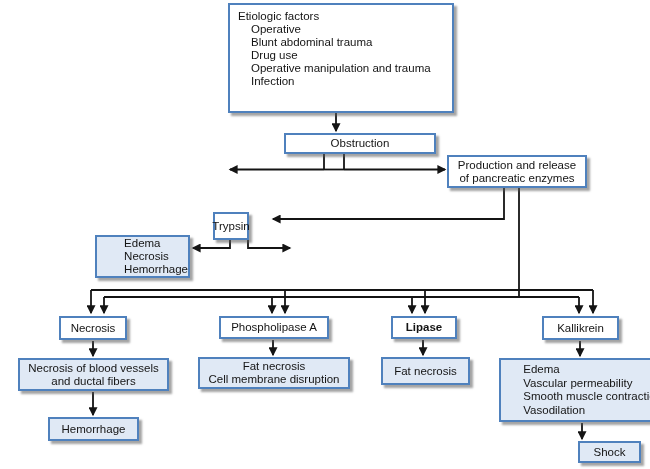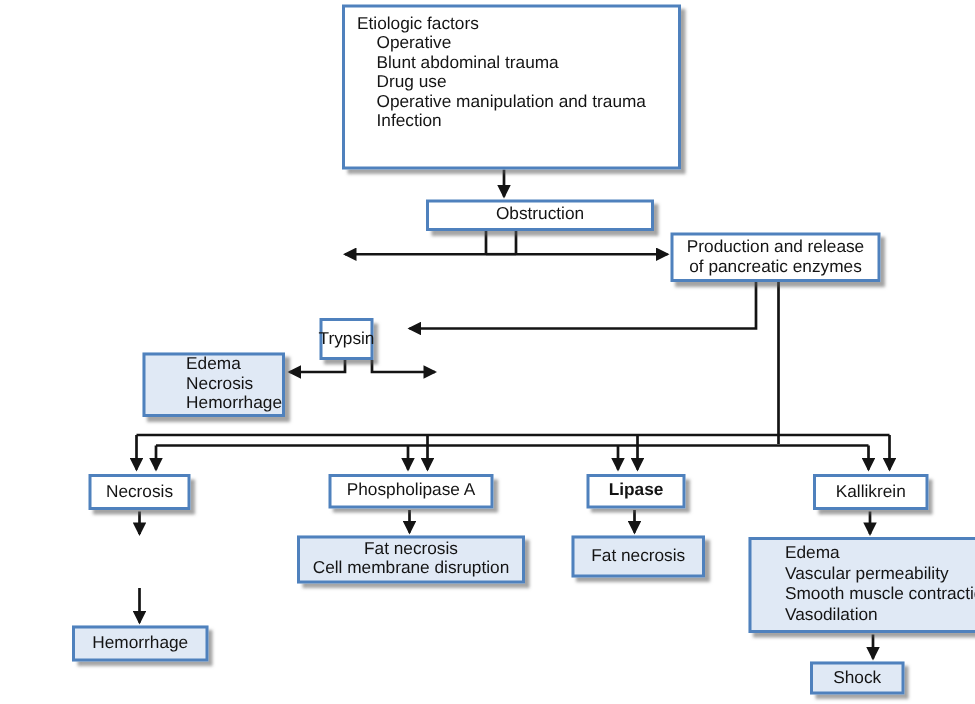--- a/index.html
+++ b/index.html
@@ -110,20 +110,24 @@
   </div>
 
   <div class="node" style="left:375px;top:316px;width:66px;height:23px;font-weight:bold;">
     <span class="lbl">Lipase</span>
   </div>
 
   <div class="node" style="left:526px;top:316px;width:77px;height:24px;text-align:right;">
     <span class="lbl">Kallikrein</span>
   </div>
 
+  <div class="node blue" style="left:2px;top:358px;width:151px;height:33px;">
+    <span class="lbl">Necrosis of blood vessels
+and ductal fibers</span>
+  </div>
 
   <div class="node blue" style="left:182px;top:357px;width:152px;height:32px;">
     <span class="lbl">Fat necrosis
 Cell membrane disruption</span>
   </div>
 
   <div class="node blue" style="left:365px;top:357px;width:89px;height:28px;">
     <span class="lbl">Fat necrosis</span>
   </div>
 
@@ -131,17 +135,17 @@
     <span class="lbl">Edema
 Vascular permeability
 Smooth muscle contraction
 Vasodilation</span>
   </div>
 
   <div class="node blue" style="left:32px;top:417px;width:91px;height:24px;">
     <span class="lbl">Hemorrhage</span>
   </div>
 
-  <div class="node blue" style="left:524px;top:441px;width:63px;height:22px;">
+  <div class="node blue" style="left:562px;top:441px;width:63px;height:22px;">
     <span class="lbl">Shock</span>
   </div>
 
 </div>
 
 </body></html>

